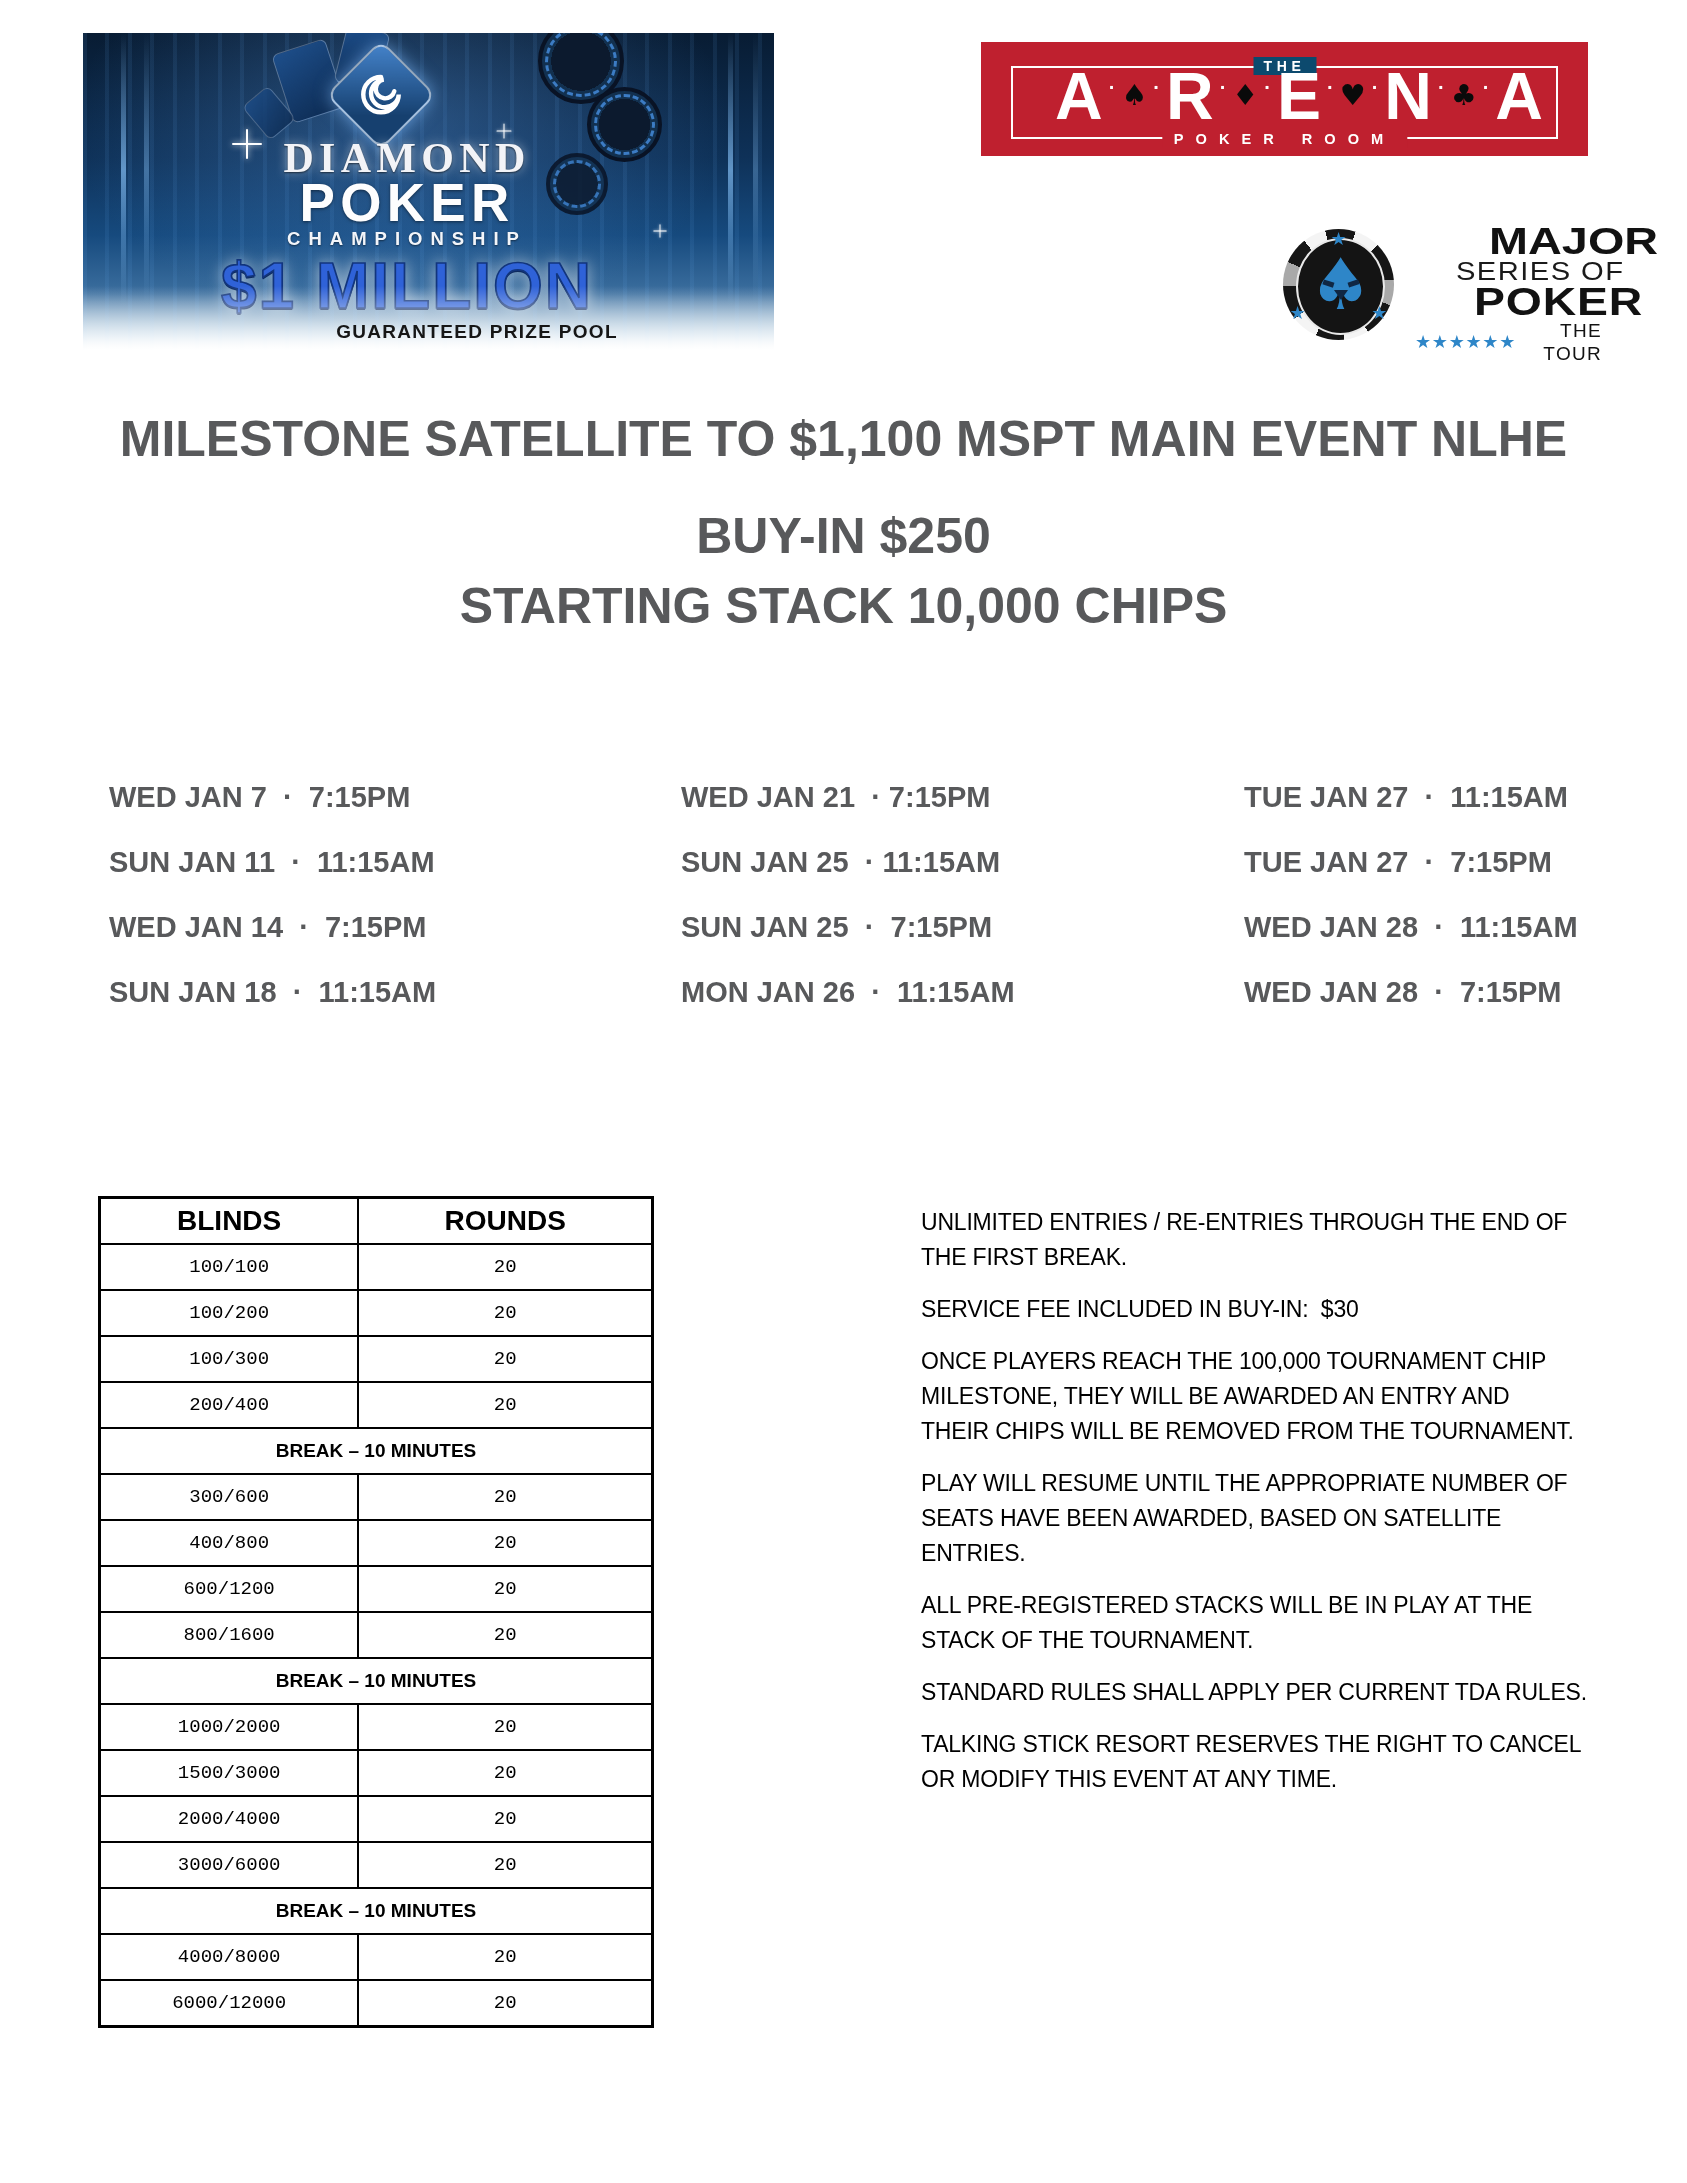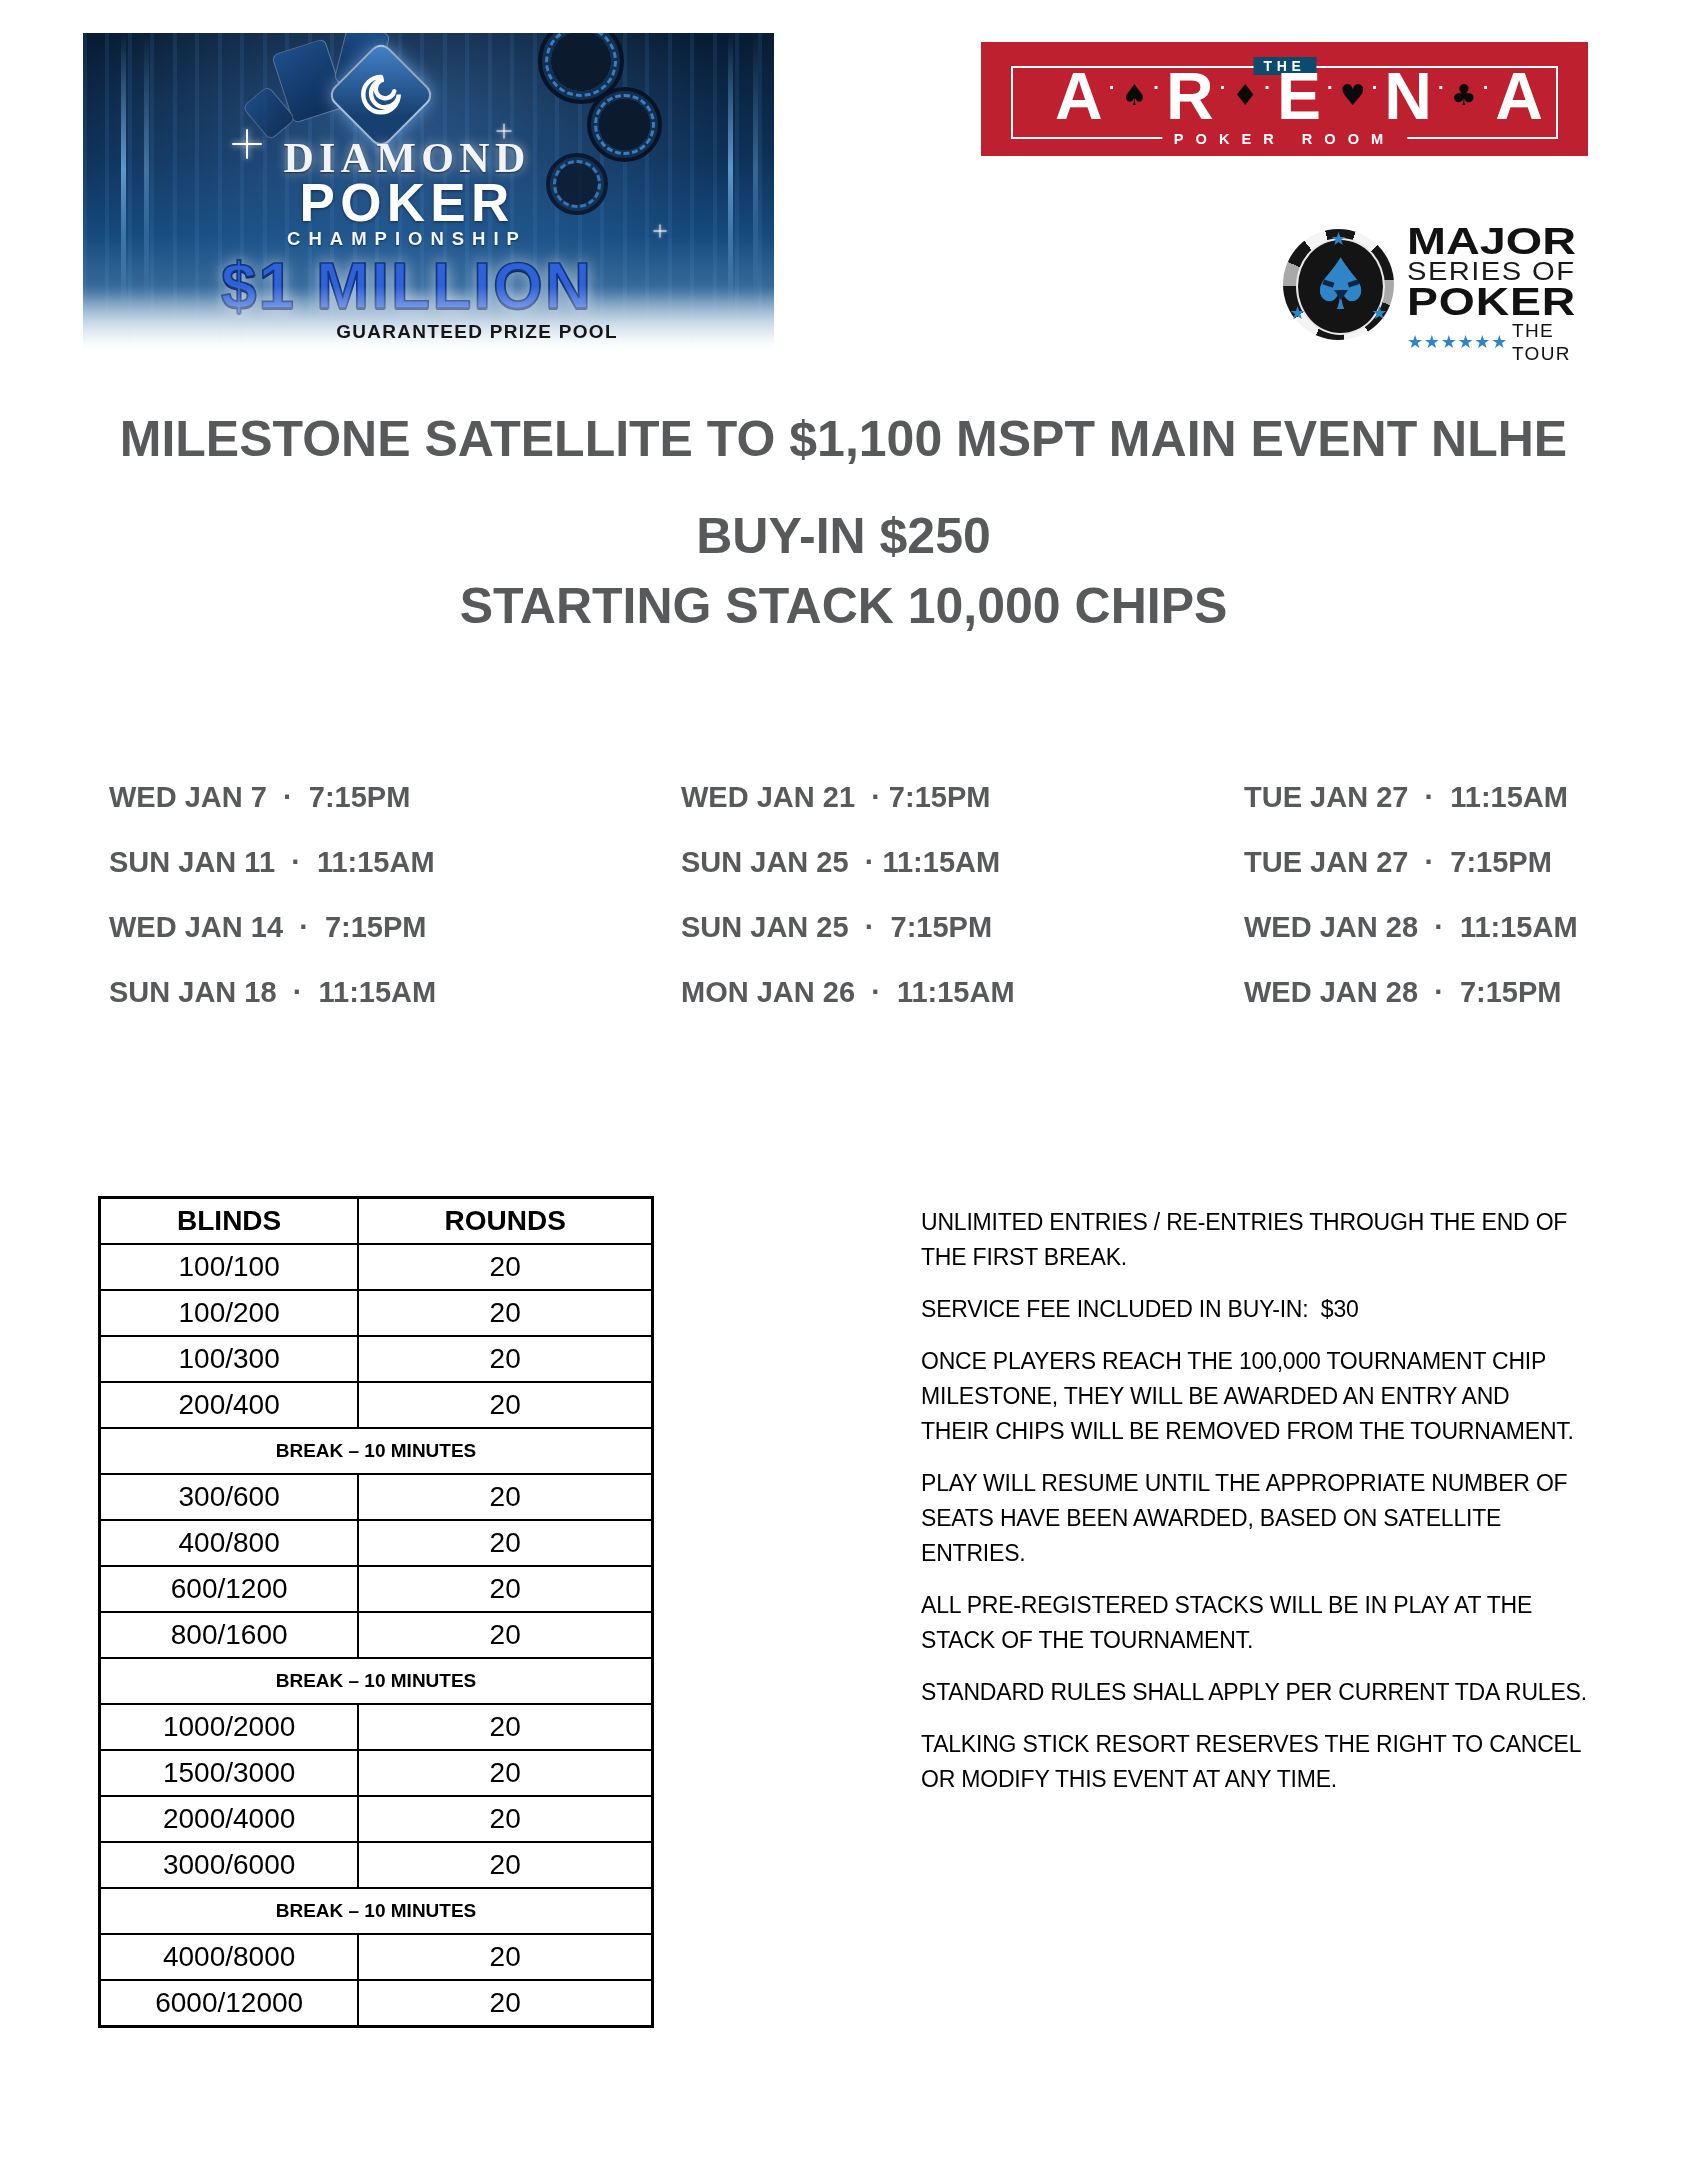--- a/index.html
+++ b/index.html
@@ -92,21 +92,21 @@
   .lion-eye{position:absolute;width:10.6px;height:4.6px;background:#102743;top:41px;}
   .lion-eye.le{left:25px;transform:rotate(18deg);}
   .lion-eye.re{right:25px;transform:rotate(-18deg);}
   .lion-nose{position:absolute;left:50%;top:50px;transform:translateX(-50%);width:0;height:0;
     border-left:7.3px solid rgba(0,0,0,0);border-right:7.3px solid rgba(0,0,0,0);
     border-top:10.6px solid #102743;}
   .chip-star{position:absolute;font-family:"DejaVu Sans",sans-serif;color:#2e86c8;font-size:18px;z-index:2;}
   .chip-star.t{left:50%;top:-1.3px;transform:translateX(-50%);}
   .chip-star.bl{left:6.6px;bottom:17px;}
   .chip-star.br{right:6.6px;bottom:17px;}
-  .mspt-text{position:absolute;left:124px;top:1.3px;width:187px;}
+  .mspt-text{position:absolute;left:132px;top:1.3px;width:187px;text-align:right;}
   .mspt-l1{font-weight:bold;font-size:36px;line-height:32px;color:#121212;
     transform:scaleX(1.3);transform-origin:left;}
   .mspt-l2{font-size:26px;line-height:26.5px;color:#1a1a1a;letter-spacing:1.3px;
     transform:scaleX(1.12);transform-origin:left;}
   .mspt-l3{font-weight:bold;font-size:38px;line-height:34px;color:#121212;letter-spacing:0.7px;
     transform:scaleX(1.22);transform-origin:left;}
   .mspt-l4{display:flex;align-items:center;gap:4px;line-height:22.5px;margin-top:1.3px;}
   .mspt-stars{font-family:"DejaVu Sans",sans-serif;color:#2e86c8;font-size:18px;letter-spacing:0.7px;}
   .mspt-tour{font-size:19px;color:#121212;letter-spacing:1.3px;}
 
@@ -119,21 +119,21 @@
   .sched-col{position:absolute;top:765px;}
   .sc1{left:109px;} .sc2{left:681px;} .sc3{left:1244px;}
   .sd{height:65px;line-height:65px;font-weight:bold;font-size:29px;color:#58595b;white-space:pre;}
 
   
   table.blinds{position:absolute;left:98px;top:1196px;width:556px;
     border-collapse:collapse;table-layout:fixed;border:3.3px solid #000;}
   table.blinds td,table.blinds th{border:2px solid #000;text-align:center;vertical-align:middle;
     height:44px;padding:0;color:#000;}
   table.blinds th{font-weight:bold;font-size:28px;}
-  td.bval,td.rval{font-weight:normal;font-size:28px;}
+  td.bval,td.rval{font-weight:normal;font-size:19px;font-family:Liberation Mono, monospace;}
   td.brk{font-weight:bold;font-size:19px;white-space:pre;}
 
   
   .rules{position:absolute;left:921px;top:1205px;width:711px;color:#000;}
   .para{margin:0 0 17px 0;}
   .rline{font-size:23px;line-height:35px;letter-spacing:-0.2px;white-space:pre;}
 </style>
 </head>
 <body>
 

